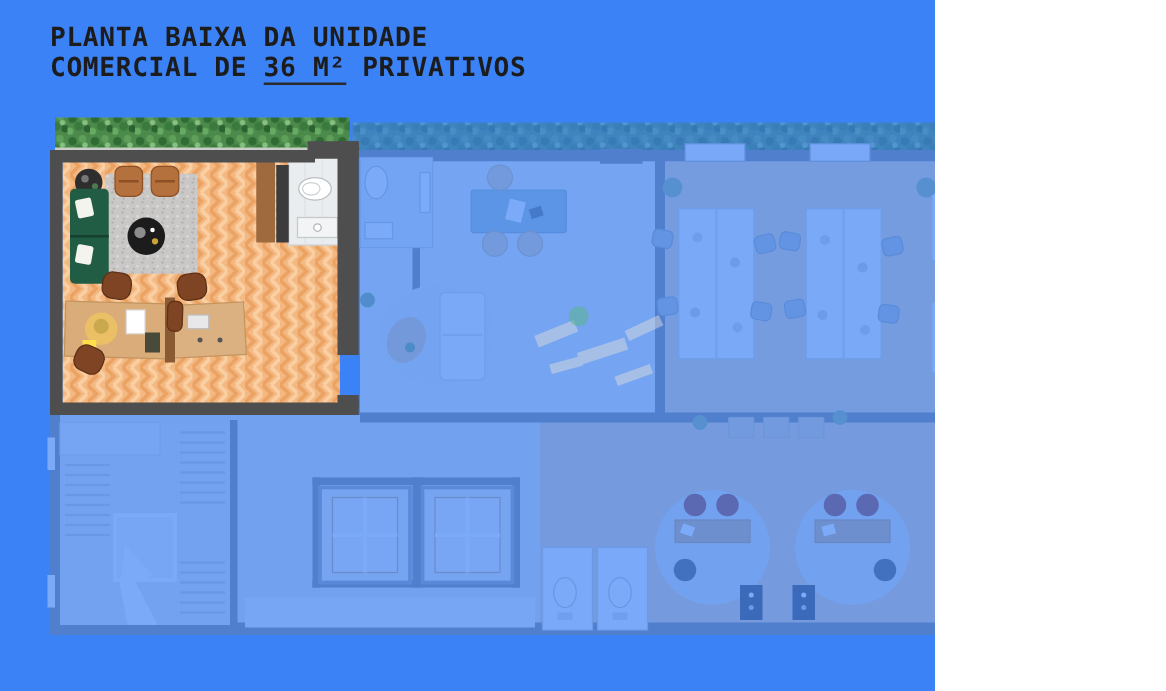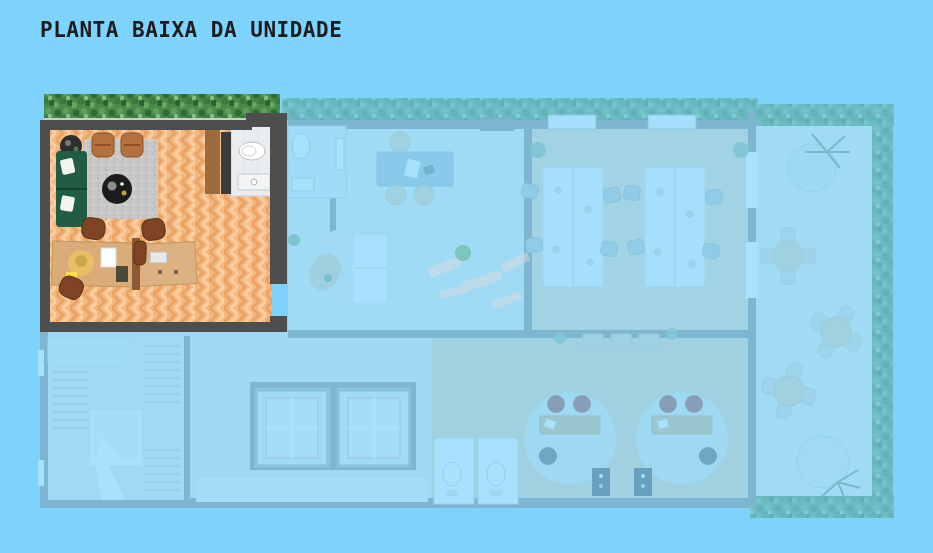--- a/index.html
+++ b/index.html
@@ -1,16 +1,16 @@
 <!DOCTYPE html>
 <html><head>
 <meta charset="utf-8">
 <style>
   html,body{margin:0;padding:0;background:#fff;}
-  .page{position:relative;width:933px;height:553px;background:#7dd3fc;overflow:hidden;
+  .page{position:relative;width:748px;height:553px;background:#3b82f6;overflow:hidden;
         font-family:"DejaVu Sans Mono","Liberation Mono",monospace;}
   .plan-svg{position:absolute;left:0;top:0;}
   .title{position:absolute;left:40px;top:18px;z-index:5;color:#1c1c1c;
          font-weight:bold;font-size:21px;line-height:24px;letter-spacing:.5px;white-space:nowrap;}
   .underlined{border-bottom:2px solid #2a2a2a;padding-bottom:0px;}
 </style>
 </head>
 <body>
 
 <div class="page">
@@ -336,15 +336,16 @@
       <rect x="82" y="218" width="23" height="21" rx="8" transform="rotate(8 93 228)"></rect>
       <rect x="142" y="219" width="23" height="21" rx="8" transform="rotate(-8 153 229)"></rect>
       <rect x="60" y="277" width="23" height="21" rx="8" transform="rotate(24 71 287)"></rect>
       <rect x="134" y="241" width="12" height="24" rx="5" transform="rotate(2 140 253)"></rect>
     </g>
   </g>
 </svg>
 
 <div class="title">
   <div>PLANTA BAIXA DA UNIDADE</div>
+  <div><span>COMERCIAL DE </span><span class="underlined">36 M²</span><span> PRIVATIVOS</span></div>
 </div>
 
 </div>
 
 </body></html>

